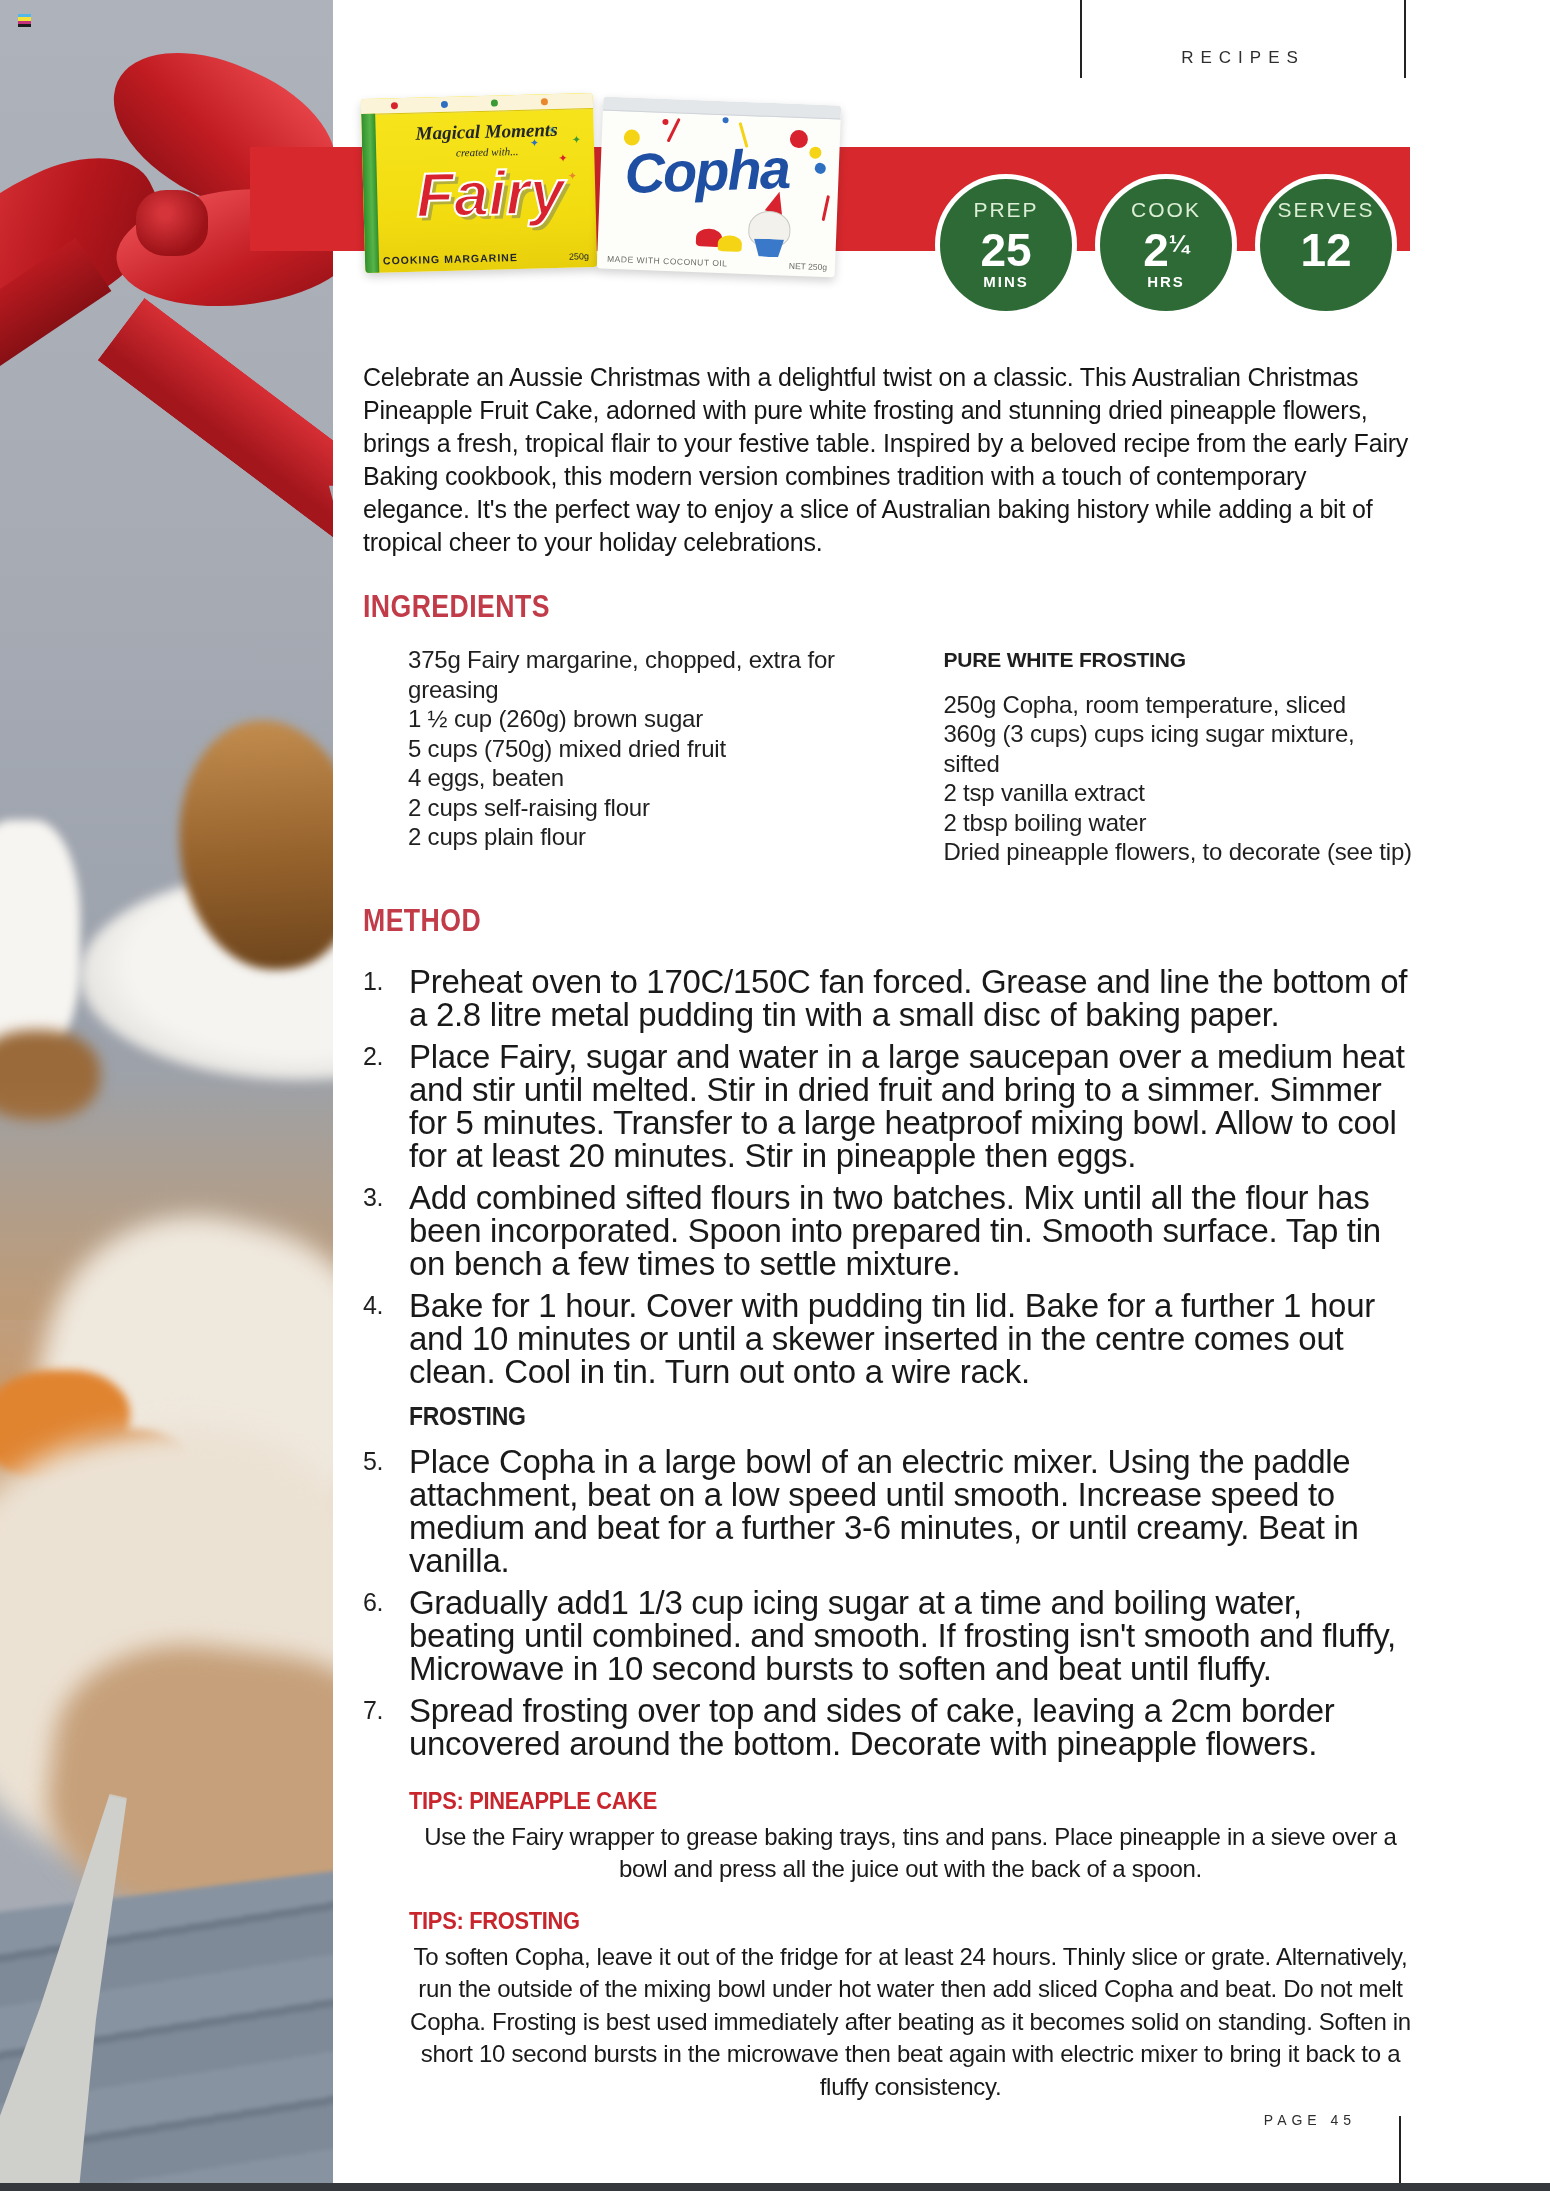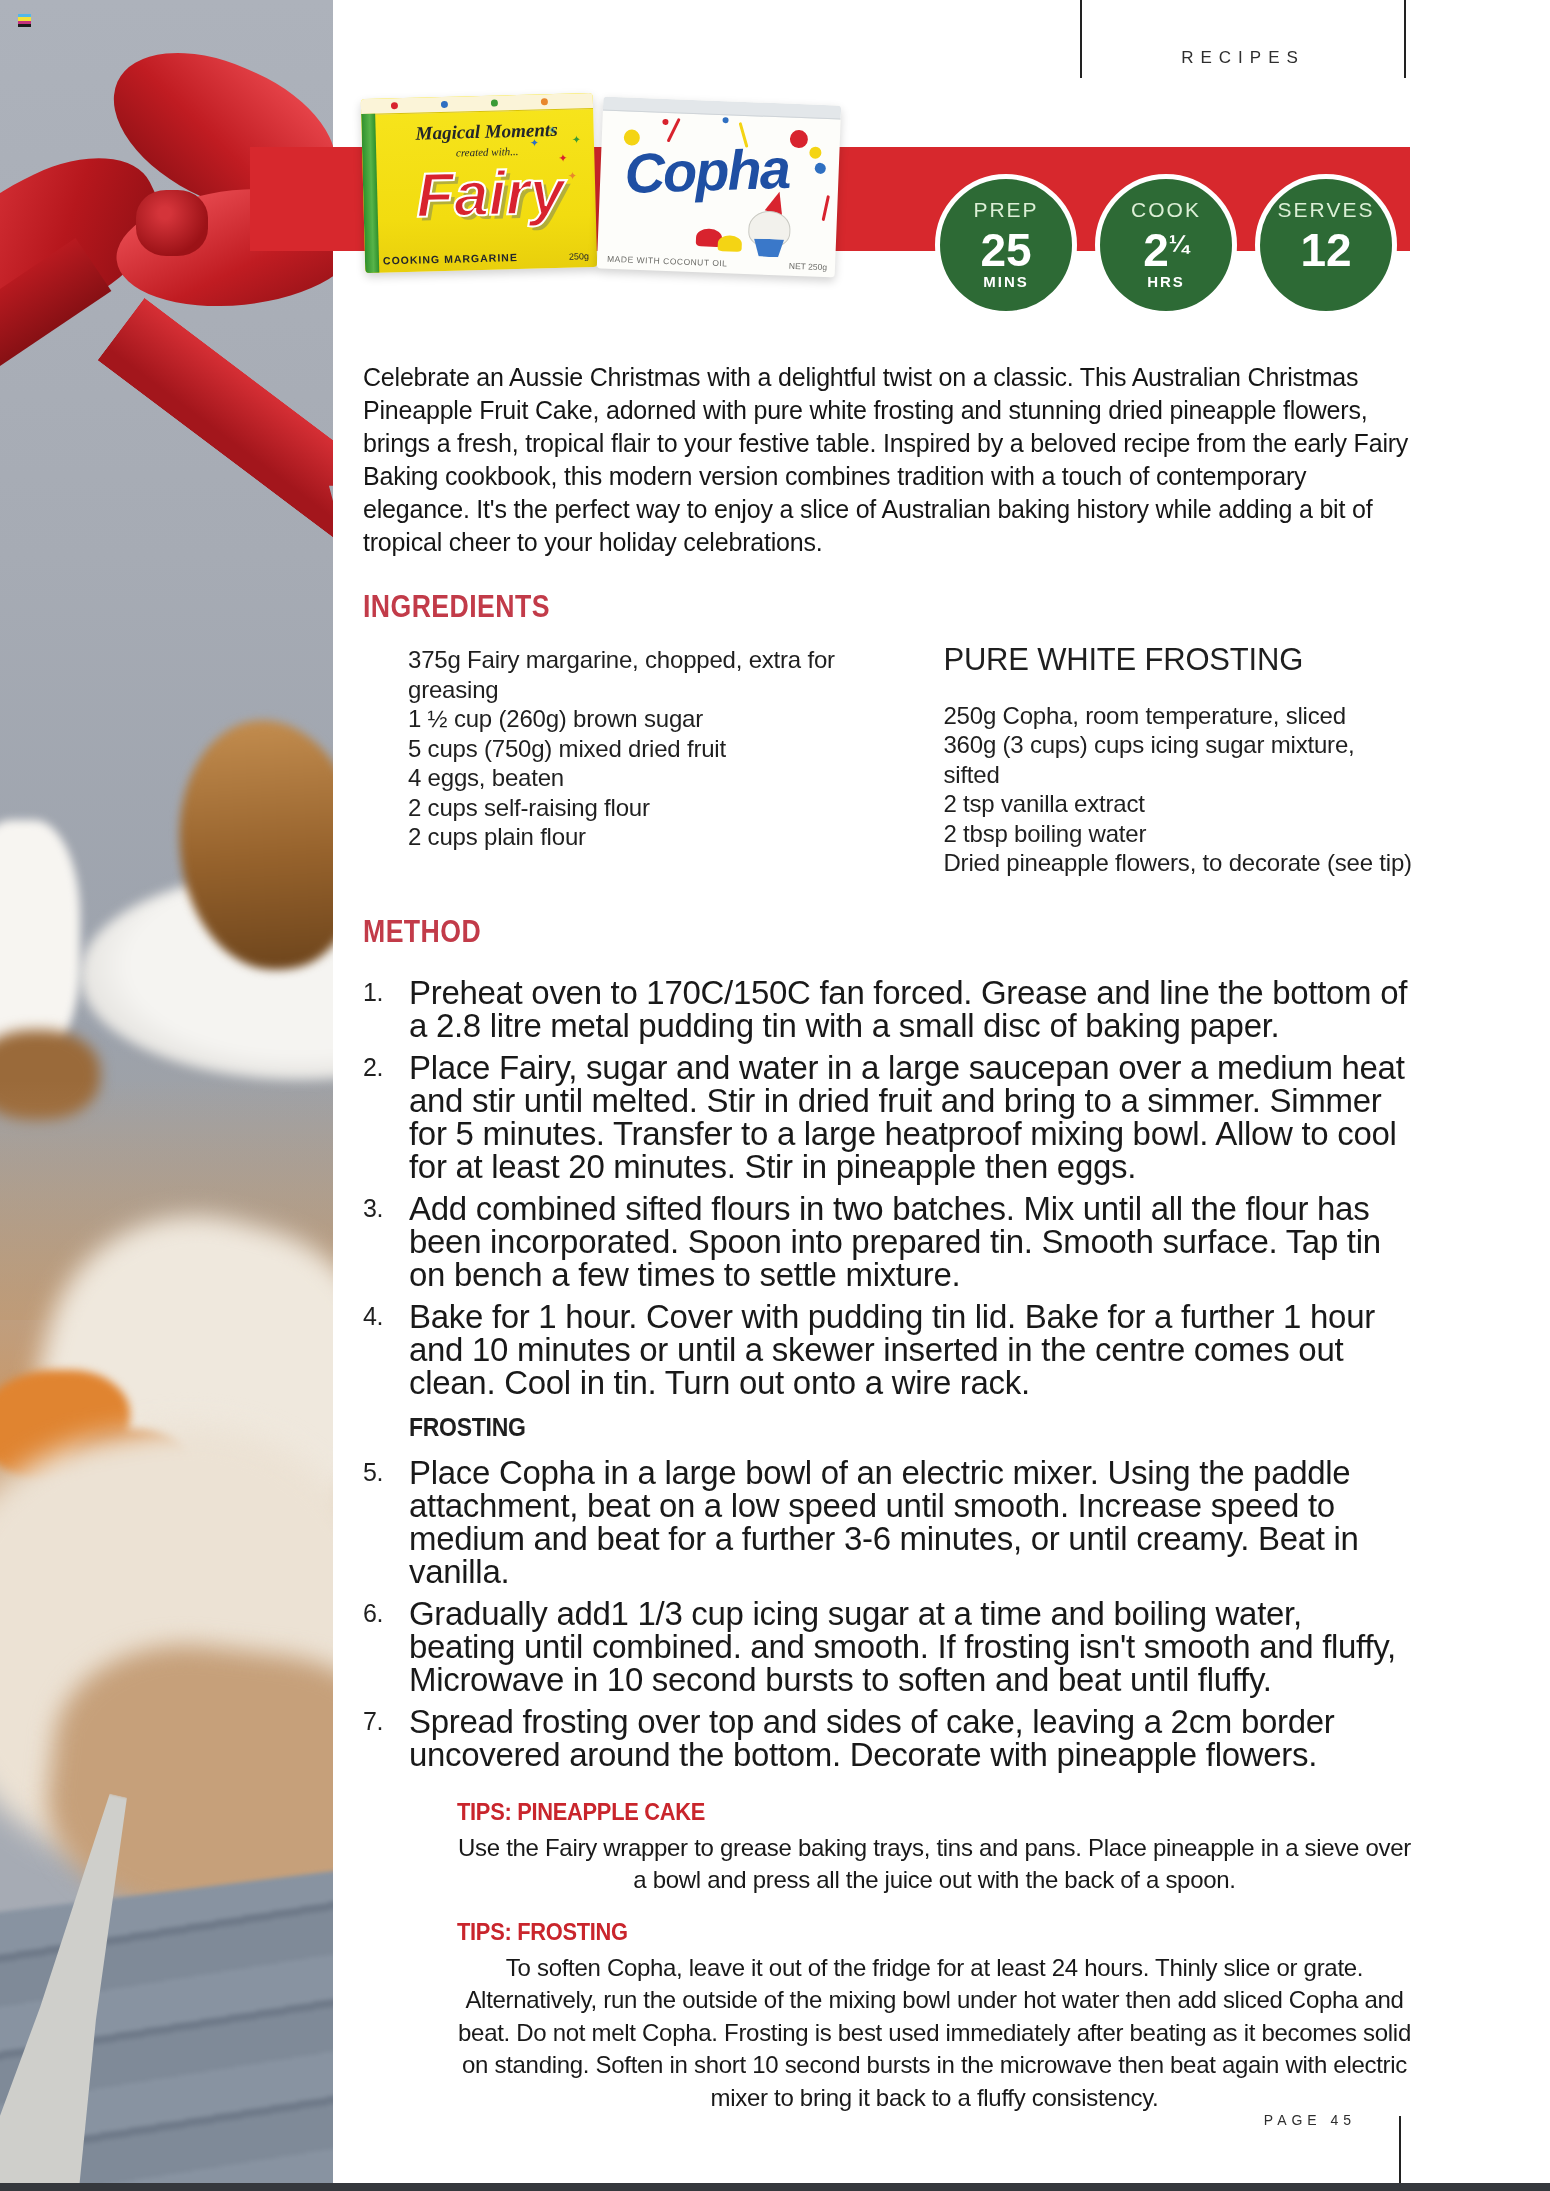--- a/index.html
+++ b/index.html
@@ -123,30 +123,30 @@
 
   
   .content{position:absolute;left:363px;top:336px;width:1049px;z-index:2;}
   .intro{font-size:25px;line-height:33px;letter-spacing:-0.2px;color:#161616;}
   .h-red{color:#c23b49;font-size:31px;font-weight:bold;letter-spacing:.5px;
          transform:scaleX(.86);transform-origin:left center;margin:0;}
   .ingredients-head{margin-top:30px;}
   .ing-row{display:flex;margin-top:20px;}
   .ing-left{width:505px;margin-left:45px;font-size:24px;line-height:29.5px;letter-spacing:-0.2px;}
   .ing-right{width:470px;margin-left:32px;font-size:24px;line-height:29.5px;letter-spacing:-0.2px;}
-  .ing-right-head{font-size:31px;font-weight:normal;letter-spacing:-0.2px;margin-bottom:26px;}
+  .ing-right-head{font-size:21px;font-weight:bold;letter-spacing:-0.2px;margin-bottom:15px;}
   .method-head{margin-top:36px;}
   .steps{margin-top:26px;}
   .step{display:flex;margin-bottom:9px;}
   .step-num{width:46px;flex:none;font-size:25px;line-height:33px;letter-spacing:-0.3px;}
   .step-text{flex:1;font-size:33px;line-height:33px;letter-spacing:-0.3px;color:#191919;}
   .frosting-sub{margin:14px 0 14px 46px;font-size:25px;font-weight:bold;letter-spacing:-0.3px;
                 transform:scaleX(.92);transform-origin:left center;}
   .tips{margin-left:46px;margin-top:28px;}
-  .tip{margin-bottom:22px;margin-left:48px;}
+  .tip{margin-bottom:22px;}
   .tip-head{color:#c9252c;font-size:23px;font-weight:bold;letter-spacing:-0.3px;margin-bottom:6px;
             transform:scaleX(.95);transform-origin:left center;}
   .tip-body{font-size:24px;line-height:32.5px;letter-spacing:-0.3px;color:#191919;text-align:center;}
 </style>
 </head>
 <body>
 
 <div class="photo-strip">
   <div class="ps-wall"></div>
   <div class="ps-plate"></div>

